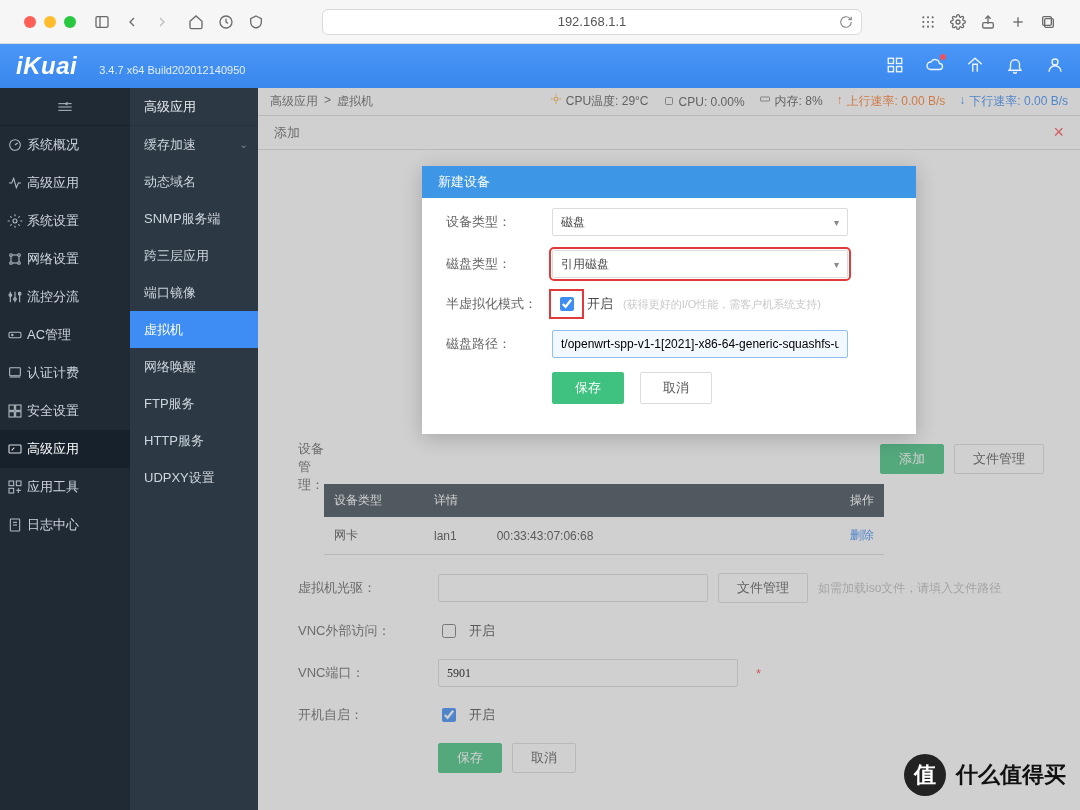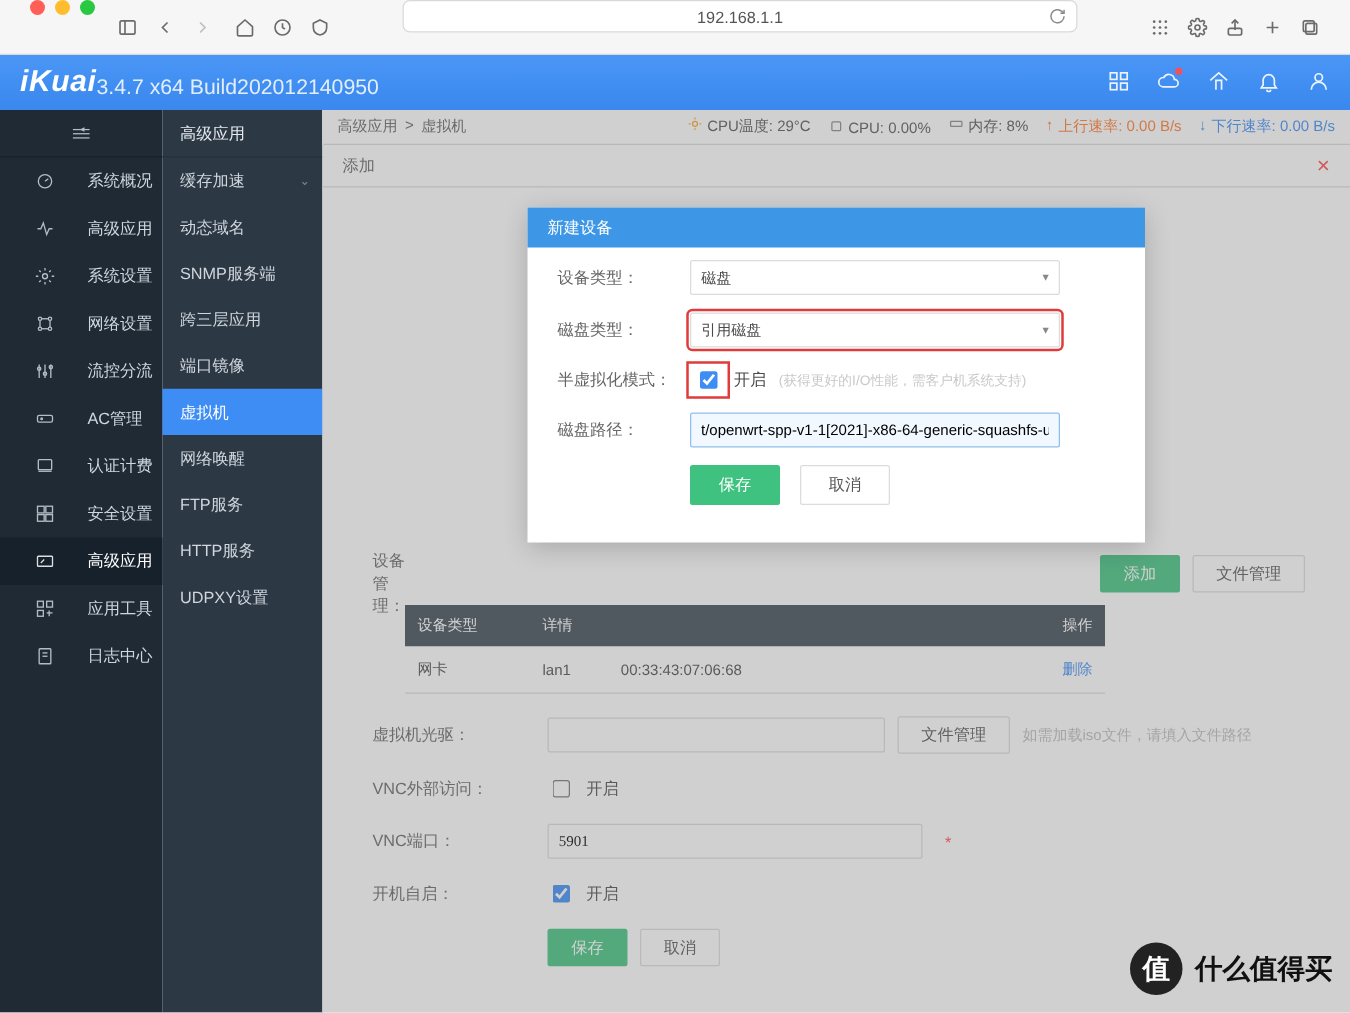--- a/index.html
+++ b/index.html
@@ -7,39 +7,39 @@
     --safari-bg:#f6f6f6;--safari-border:#d9d9d9;--safari-icon:#6b6b6b;
     --ik-topbar:#3d8df5;--ik-topbar-grad:linear-gradient(#4a97f7,#3a87ee);
     --ik-dark1:#2c3844;--ik-dark2:#1f2a35;--ik-dark3:#3b4753;
     --ik-accent:#3d8df5;--ik-border:#dcdcdc;--ik-bg:#ffffff;
     --ik-text:#4a4a4a;--ik-muted:#9aa0a6;--ik-btn-green:#3fc27f;
     --status-bg:#f6f8fa;
   }
   *{box-sizing:border-box;font-family:-apple-system,"Segoe UI","PingFang SC","Microsoft YaHei",sans-serif}
   body{margin:0;background:#eee;width:1080px;height:810px;overflow:hidden;position:relative;font-size:13px;color:var(--ik-text)}
   
-  .safari{height:44px;background:var(--safari-bg);border-bottom:1px solid var(--safari-border);display:flex;padding:0 24px;gap:18px}
+  .safari{height:44px;background:var(--safari-bg);border-bottom:1px solid var(--safari-border);display:flex;align-items:center;padding:0 24px;gap:18px}
   .dots{display:flex;gap:8px}
   .dot{width:12px;height:12px;border-radius:50%}
   .sgroup{display:flex;gap:14px;align-items:center;color:var(--safari-icon)}
   .sgroup svg{width:16px;height:16px;display:block}
   .addr{flex:1;display:flex;justify-content:center}
   .addrbox{width:540px;height:26px;border:1px solid var(--safari-border);border-radius:6px;background:#fff;display:flex;align-items:center;justify-content:center;position:relative;color:#555;font-size:13px}
   .addrbox .reload{position:absolute;right:8px;top:5px;color:#8a8a8a}
   
   .ik-top{height:44px;background:var(--ik-topbar-grad);display:flex;align-items:center;color:#fff;padding:0 16px}
   .ik-logo{font-size:24px;font-style:italic;font-weight:600;letter-spacing:.5px}
-  .ik-ver{font-size:17px;opacity:.85;margin-left:0;margin-top:8px}
+  .ik-ver{font-size:11px;opacity:.85;margin-left:22px;margin-top:8px}
   .ik-top-icons{margin-left:auto;display:flex;gap:22px;align-items:center;opacity:.9}
   .ik-top-icons svg{width:18px;height:18px}
   
   .app{display:flex;height:calc(810px - 44px - 44px)}
   .nav1{width:130px;background:var(--ik-dark2);color:#cfd6dd}
   .nav1 .collapse{height:38px;display:flex;align-items:center;justify-content:center;border-bottom:1px solid #17212b}
-  .nav1 .item{height:38px;display:flex;align-items:center;gap:26px;padding-left:28px;cursor:pointer;font-size:13px}
+  .nav1 .item{height:38px;display:flex;align-items:center;gap:4px;padding-left:7px;cursor:pointer;font-size:13px}
   .nav1 .item.active{background:#17212b;color:#fff}
   .nav1 svg{width:16px;height:16px;opacity:.85}
   .nav2{width:128px;background:var(--ik-dark1);color:#cfd6dd}
   .nav2 .head{height:38px;display:flex;align-items:center;padding-left:14px;font-weight:500;color:#e6eaef;border-bottom:1px solid #26313c}
   .nav2 .item{height:37px;display:flex;align-items:center;padding-left:14px;cursor:pointer;font-size:13px;justify-content:space-between;padding-right:10px}
   .nav2 .item.active{background:var(--ik-accent);color:#fff}
   .nav2 .item .chev{opacity:.5;font-size:10px}
   .main{flex:1;background:var(--ik-bg);position:relative;overflow:hidden}
   
   .status{height:28px;border-bottom:1px solid var(--ik-border);display:flex;align-items:center;font-size:12px;padding:0 12px;gap:14px;color:#555;background:#fff}

